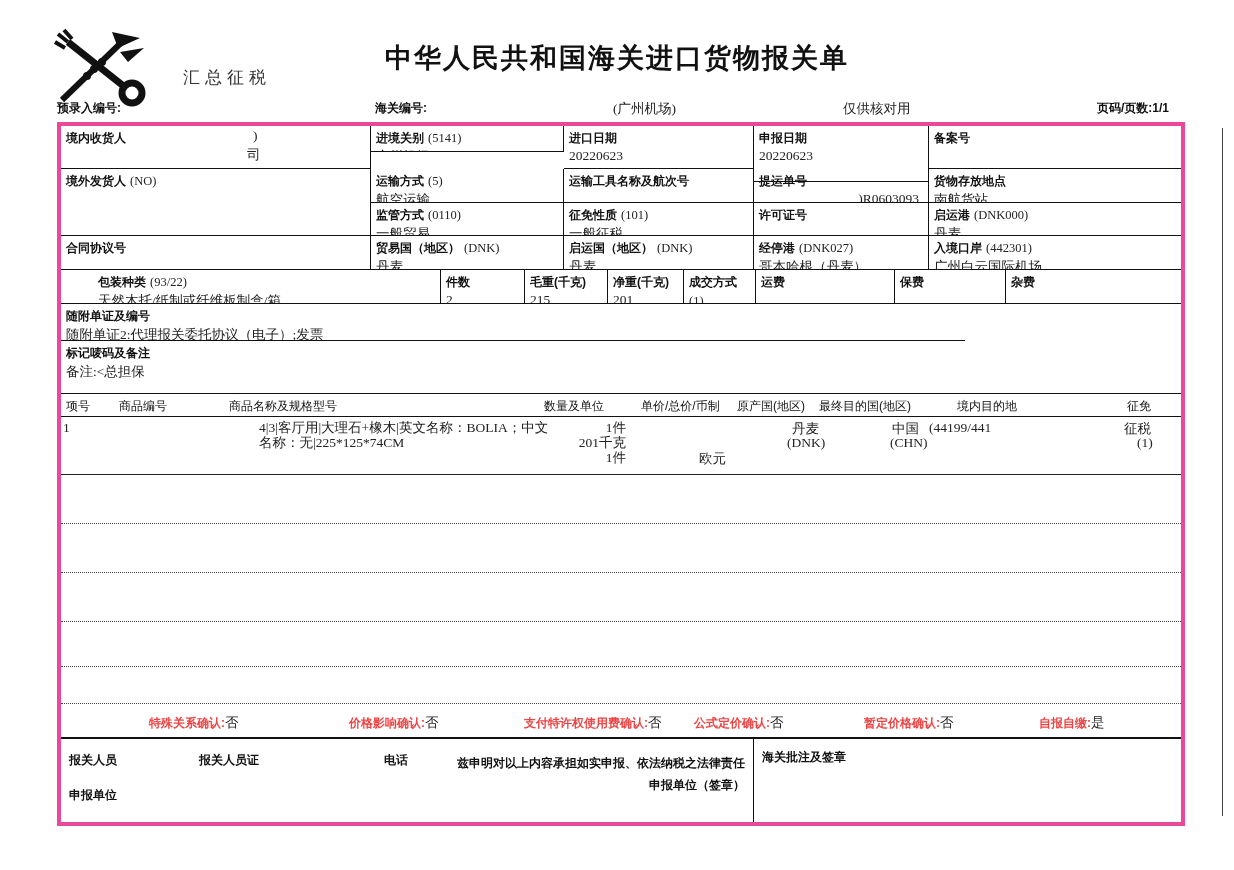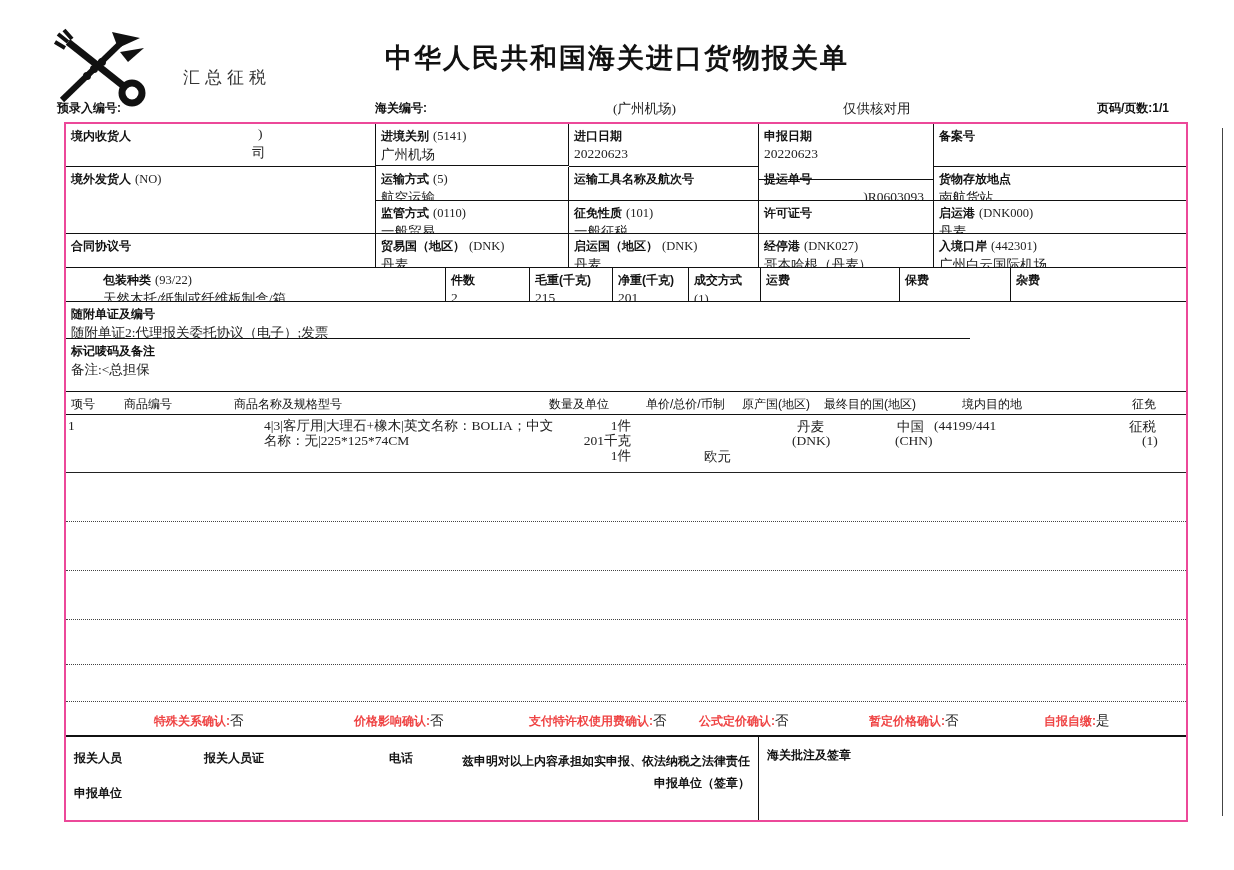--- a/index.html
+++ b/index.html
@@ -4,21 +4,21 @@
 <style>
   html,body{margin:0;padding:0;background:#e8e8e8;}
   .page{position:relative;width:1234px;height:870px;background:#ffffff;overflow:hidden;
         font-family:"Liberation Serif",serif;color:#1a1a1a;}
   .abs{position:absolute;white-space:nowrap;}
   .lbl{font-family:"Liberation Sans",sans-serif;font-weight:bold;font-size:12px;color:#111;}
   .code{font-family:"Liberation Serif",serif;font-weight:normal;font-size:12.5px;color:#222;}
   .val{font-family:"Liberation Serif",serif;font-size:13.5px;color:#222;margin-top:1px;white-space:nowrap;}
   .title{font-family:"Liberation Sans",sans-serif;font-weight:bold;font-size:27px;letter-spacing:2px;color:#111;}
   .stamp{font-size:17px;letter-spacing:5px;color:#333;}
-  .tbl{position:absolute;left:64px;top:122px;width:1120px;height:696px;border:2px solid #ec4899;box-sizing:content-box;}
+  .tbl{position:absolute;left:57px;top:122px;width:1120px;height:696px;border:4px solid #ec4899;box-sizing:content-box;}
   .c{position:absolute;box-sizing:border-box;border-right:1.5px solid #111;border-bottom:1.5px solid #111;
      padding:2px 5px;overflow:hidden;}
   .c.nr{border-right:none;}
   .c.nb{border-bottom:none;}
   .g{position:absolute;font-size:13.5px;color:#222;white-space:nowrap;}
   .gh{position:absolute;font-family:"Liberation Sans",sans-serif;font-weight:normal;font-size:12px;color:#111;white-space:nowrap;}
   .hline{position:absolute;left:0;width:100%;height:0;}
   .solid{border-top:1.5px solid #222;}
   .dot{border-top:1.6px dotted #444;}
   .conf-lbl{font-family:"Liberation Sans",sans-serif;font-weight:bold;font-size:12px;color:#ef4444;}
@@ -57,21 +57,21 @@
 
   <div class="abs" style="left:1222px;top:128px;height:688px;border-left:1.5px solid #444;"></div>
 
   <div class="tbl">
 
     <div class="c" style="left:0;top:0;width:310px;height:43px;">
       <span class="lbl">境内收货人</span>
       <span class="frag" style="position:absolute;left:192px;top:2px;">)</span>
       <span class="frag" style="position:absolute;left:186px;top:20px;">司</span>
     </div>
-    <div class="c" style="left:310px;top:0;width:193px;height:42px;">
+    <div class="c" style="left:310px;top:0;width:193px;height:26px;">
       <span class="lbl">进境关别</span>
       <span class="code">(5141)</span>
       <div class="val">广州机场</div>
     </div>
     <div class="c" style="left:503px;top:0;width:190px;height:43px;">
       <span class="lbl">进口日期</span>
       <div class="val">20220623</div>
     </div>
     <div class="c" style="left:693px;top:0;width:175px;height:56px;">
       <span class="lbl">申报日期</span>

